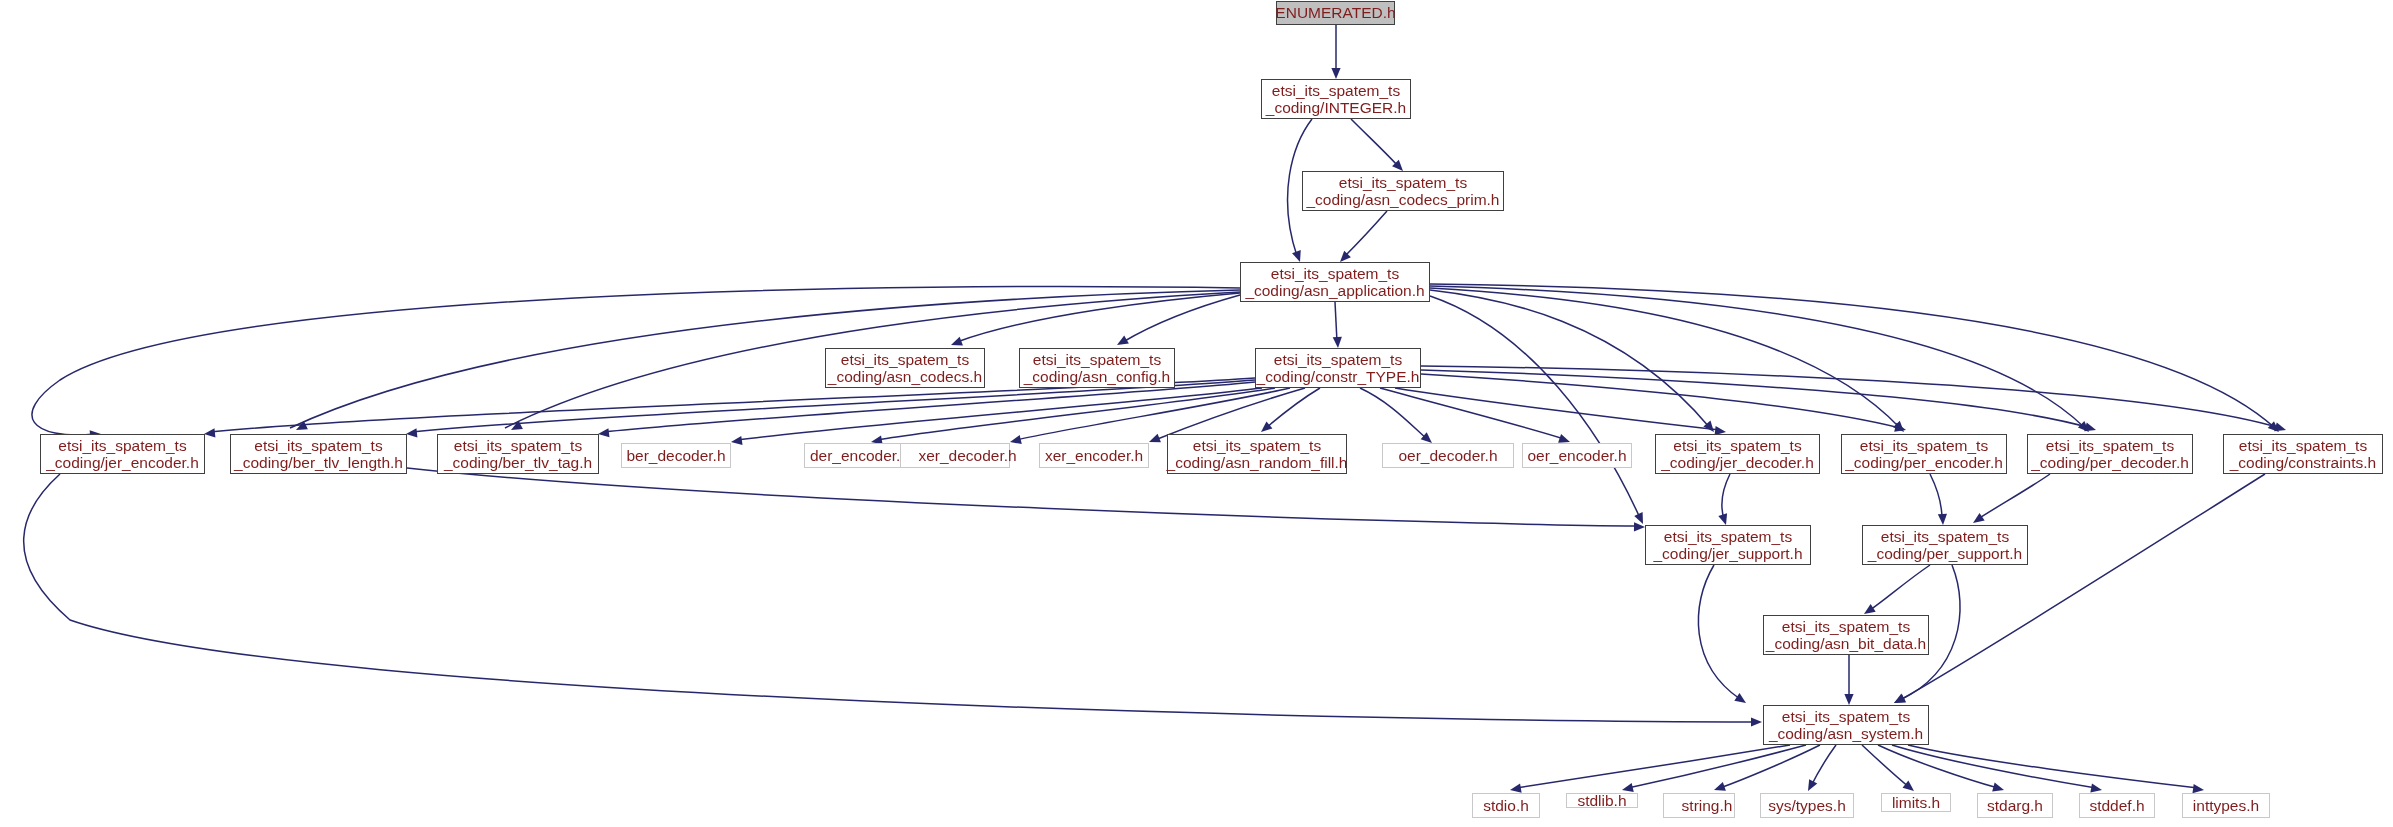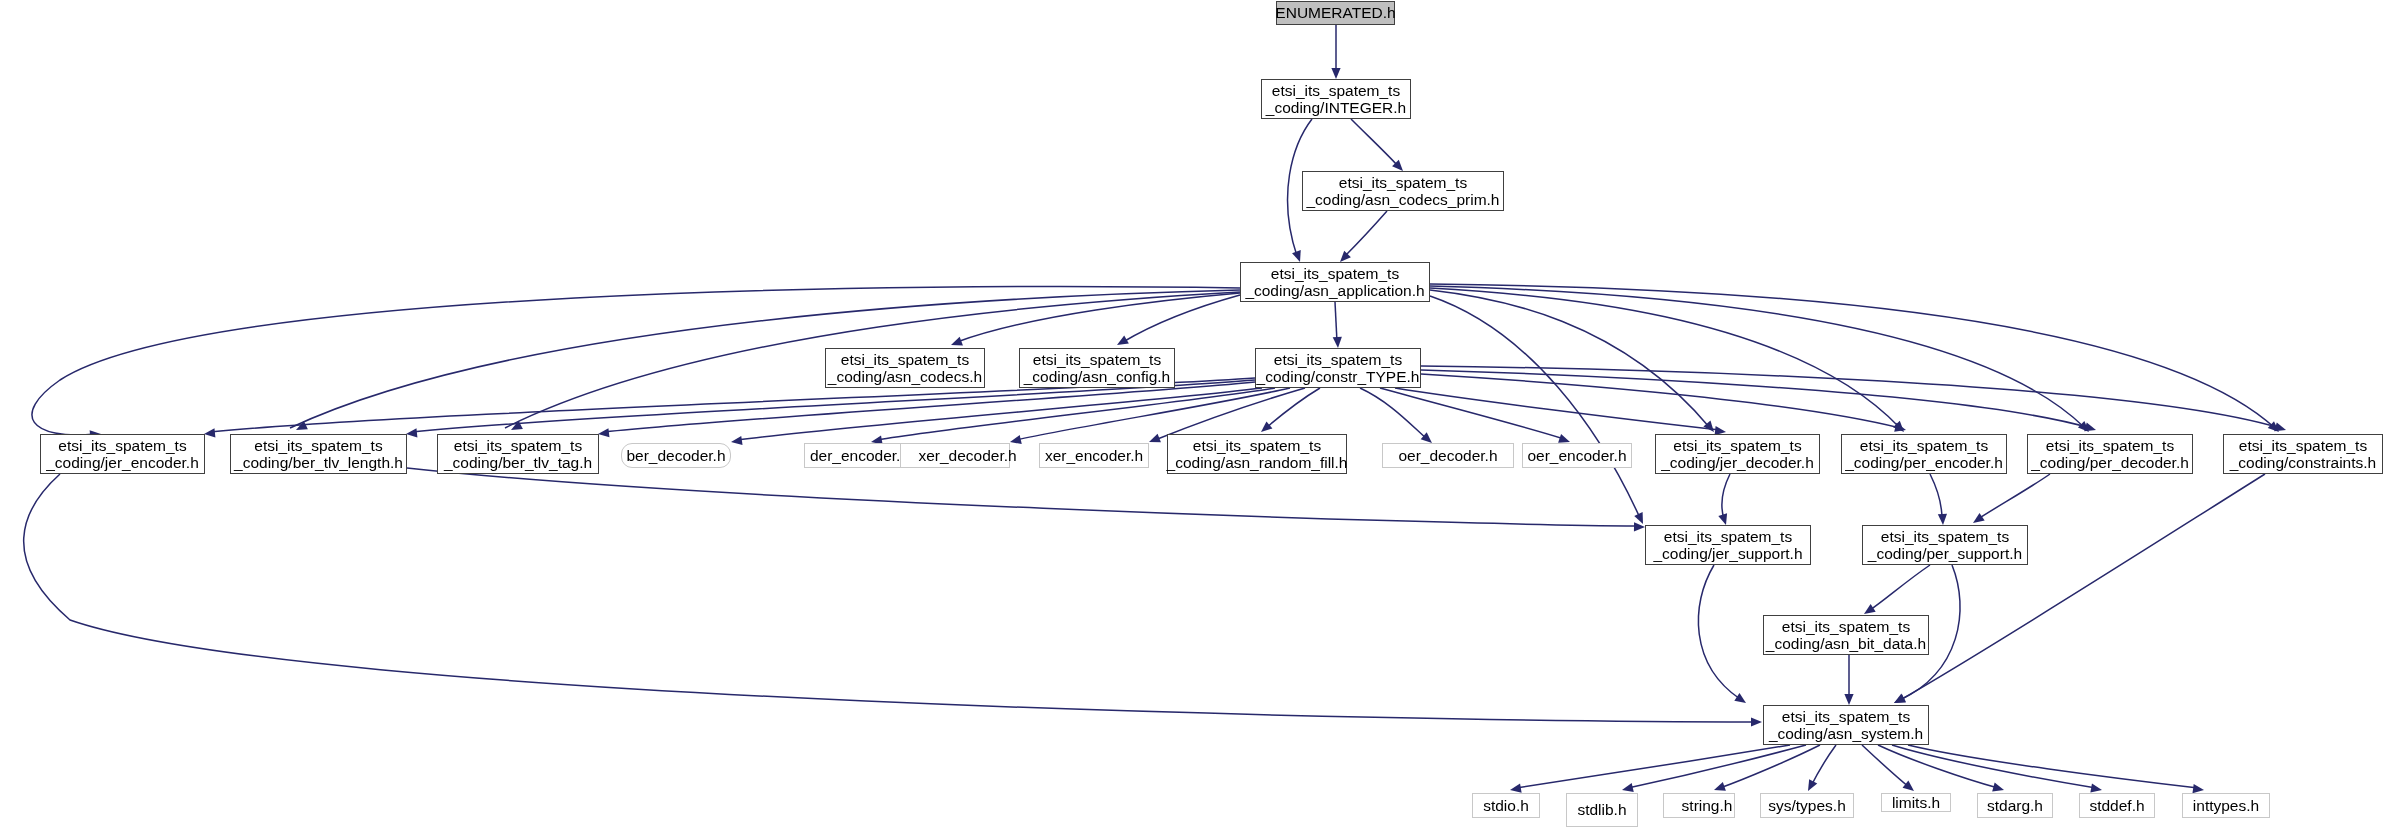--- a/index.html
+++ b/index.html
@@ -1,20 +1,20 @@
 <!DOCTYPE html>
 <html><head>
 <meta charset="utf-8">
 <style>
   html,body{margin:0;padding:0;background:#ffffff;}
   body{font-family:"Liberation Sans","DejaVu Sans",sans-serif;}
   #graph-root{position:relative;width:2393px;height:827px;background:#fff;overflow:hidden;}
   svg#edges{position:absolute;left:0;top:0;width:2393px;height:827px;}
   .node{position:absolute;box-sizing:border-box;display:flex;align-items:center;justify-content:center;
-        text-align:center;line-height:1.12;color:#000000;background:#ffffff;}
+        text-align:center;line-height:1.12;color:#7f1d1d;background:#ffffff;}
   .node .lbl{display:block;white-space:pre;}
   .node.plain{border:1px solid #c8c8c8;font-size:15.5px;}
   .node.emph{border:1.6px solid #404040;font-size:15.5px;}
   .node.root{border:1.6px solid #404040;background:#bfbfbf;font-size:15.5px;}
 </style>
 </head>
 <body>
 
 <div id="graph-root">
   <svg id="edges" viewBox="0 0 2393 827" preserveAspectRatio="none">
@@ -240,21 +240,21 @@
 _coding/jer_encoder.h</span>
       </div>
       <div class="node emph" style="left: 230px; top: 434px; width: 177px; height: 40px;">
         <span class="lbl">etsi_its_spatem_ts
 _coding/ber_tlv_length.h</span>
       </div>
       <div class="node emph" style="left: 437px; top: 434px; width: 162px; height: 40px;">
         <span class="lbl">etsi_its_spatem_ts
 _coding/ber_tlv_tag.h</span>
       </div>
-      <div class="node plain" style="left: 621px; top: 443px; width: 110px; height: 25px; border-radius: 11px;">
+      <div class="node plain" style="left: 621px; top: 443px; width: 110px; height: 25px;">
         <span class="lbl">ber_decoder.h</span>
       </div>
       <div class="node plain" style="left: 760px; top: 443px; width: 111px; height: 25px; margin-left: 44px;">
         <span class="lbl">der_encoder.h</span>
       </div>
       <div class="node plain" style="left: 900px; top: 443px; width: 110px; height: 25px; padding-left: 25px;">
         <span class="lbl">xer_decoder.h</span>
       </div>
       <div class="node plain" style="left: 1039px; top: 443px; width: 110px; height: 25px;">
         <span class="lbl">xer_encoder.h</span>
@@ -297,21 +297,21 @@
         <span class="lbl">etsi_its_spatem_ts
 _coding/asn_bit_data.h</span>
       </div>
       <div class="node emph" style="left: 1763px; top: 705px; width: 166px; height: 40px;">
         <span class="lbl">etsi_its_spatem_ts
 _coding/asn_system.h</span>
       </div>
       <div class="node plain" style="left: 1472px; top: 793px; width: 68px; height: 25px;">
         <span class="lbl">stdio.h</span>
       </div>
-      <div class="node plain" style="left: 1566px; top: 793px; width: 72px; height: 34px; text-align: right;">
+      <div class="node plain" style="left: 1566px; top: 793px; width: 72px; height: 15px; text-align: right;">
         <span class="lbl">stdlib.h</span>
       </div>
       <div class="node plain" style="left: 1663px; top: 793px; width: 72px; height: 25px; padding-left: 16px;">
         <span class="lbl">string.h</span>
       </div>
       <div class="node plain" style="left: 1760px; top: 793px; width: 94px; height: 25px;">
         <span class="lbl">sys/types.h</span>
       </div>
       <div class="node plain" style="left: 1881px; top: 793px; width: 70px; height: 19px;">
         <span class="lbl">limits.h</span>

